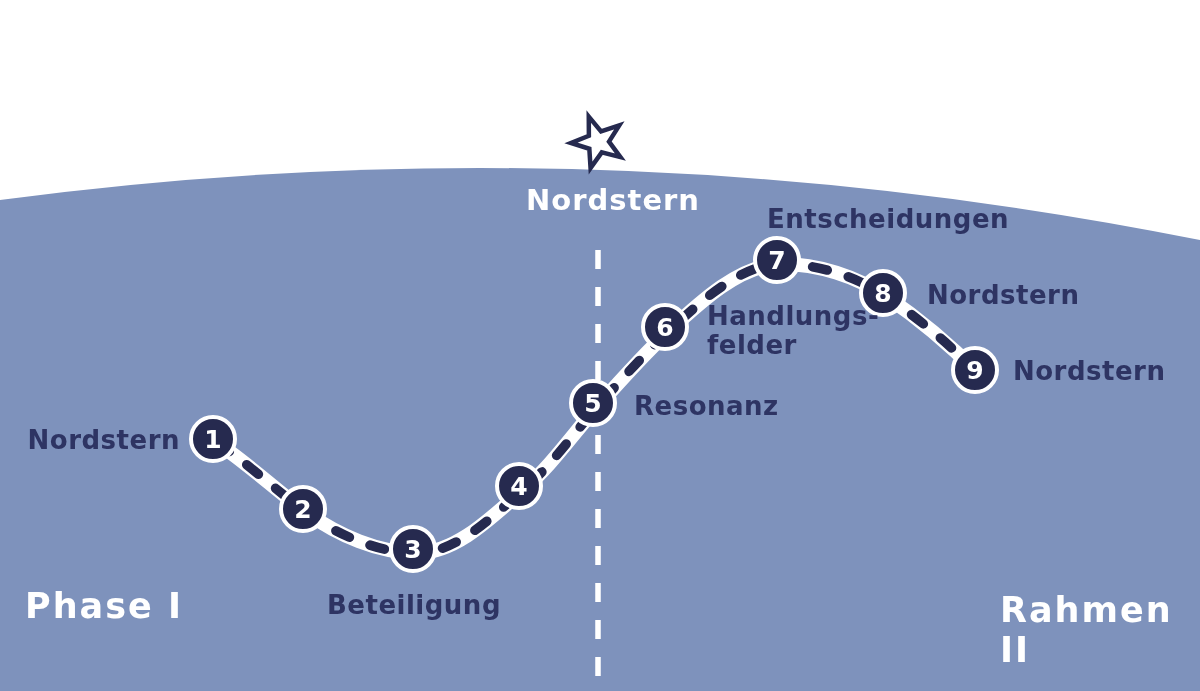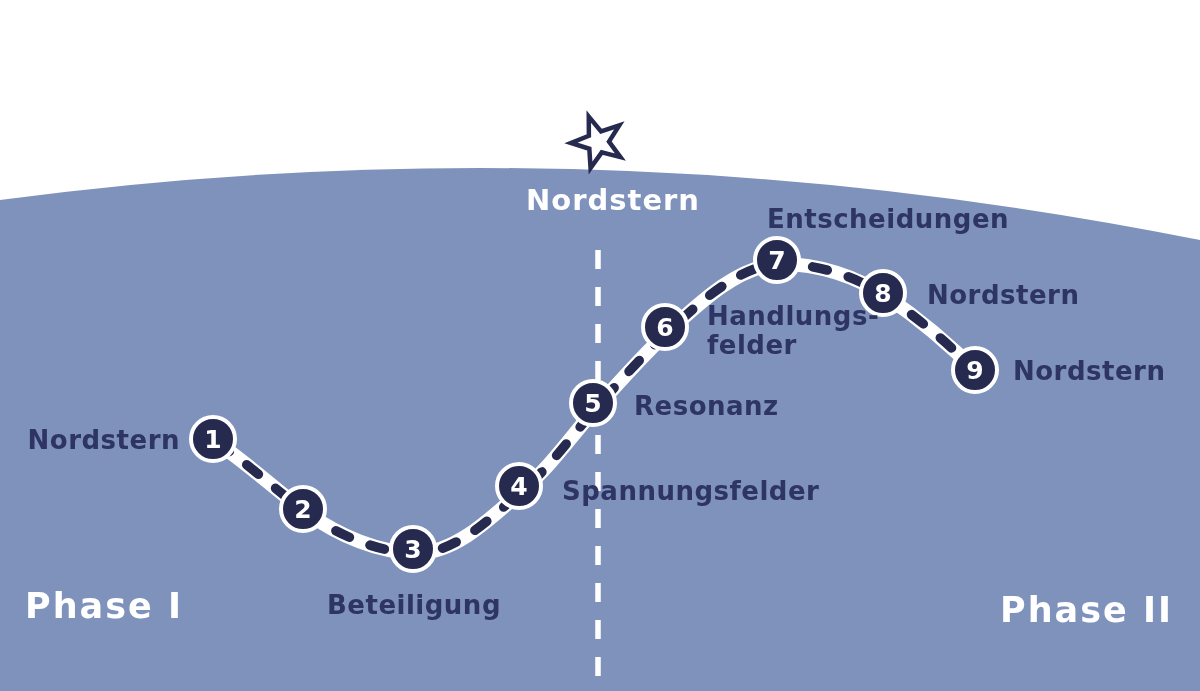--- a/index.html
+++ b/index.html
@@ -133,25 +133,24 @@
   </div>
   <div class="step" style="left:859px;top:269px">
     <span class="num">8</span>
   </div>
   <div class="step" style="left:951px;top:346px">
     <span class="num">9</span>
   </div>
 
   <div class="lbl align-right" style="left:20px;top:426px;width:160px">Nordstern</div>
   <div class="lbl align-center" style="left:327px;top:591px;width:185px">Beteiligung</div>
-  <div class="lbl" style="left:562px;top:477px">Spannungsfelder</div>
   <div class="lbl" style="left:634px;top:392px">Resonanz</div>
   <div class="lbl" style="left:707px;top:302px">Handlungs-
 felder</div>
   <div class="lbl" style="left:767px;top:205px">Entscheidungen</div>
   <div class="lbl" style="left:927px;top:281px">Nordstern</div>
   <div class="lbl" style="left:1013px;top:357px">Nordstern</div>
 
   <div class="white-txt nordstern" style="left:500px;top:183px;width:200px">Nordstern</div>
   <div class="white-txt phase" style="left:25px;top:586px">Phase I</div>
-  <div class="white-txt phase" style="left:1000px;top:590px">Phase II</div>
+  <div class="white-txt phase" style="left:1000px;top:590px">Rahmen II</div>
 
 </div>
 
 </body></html>

